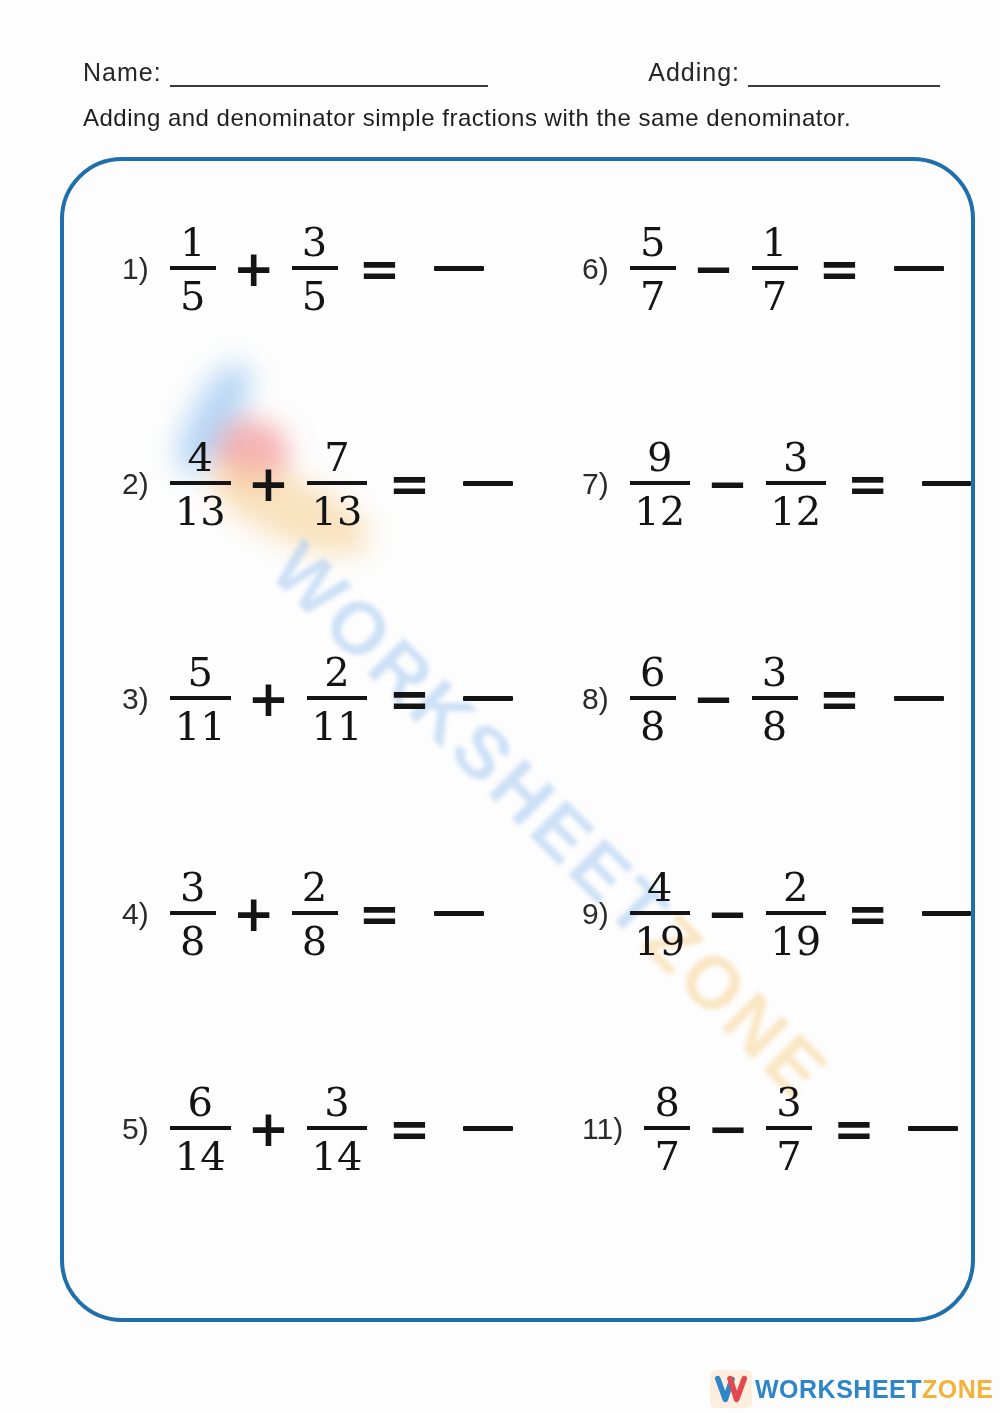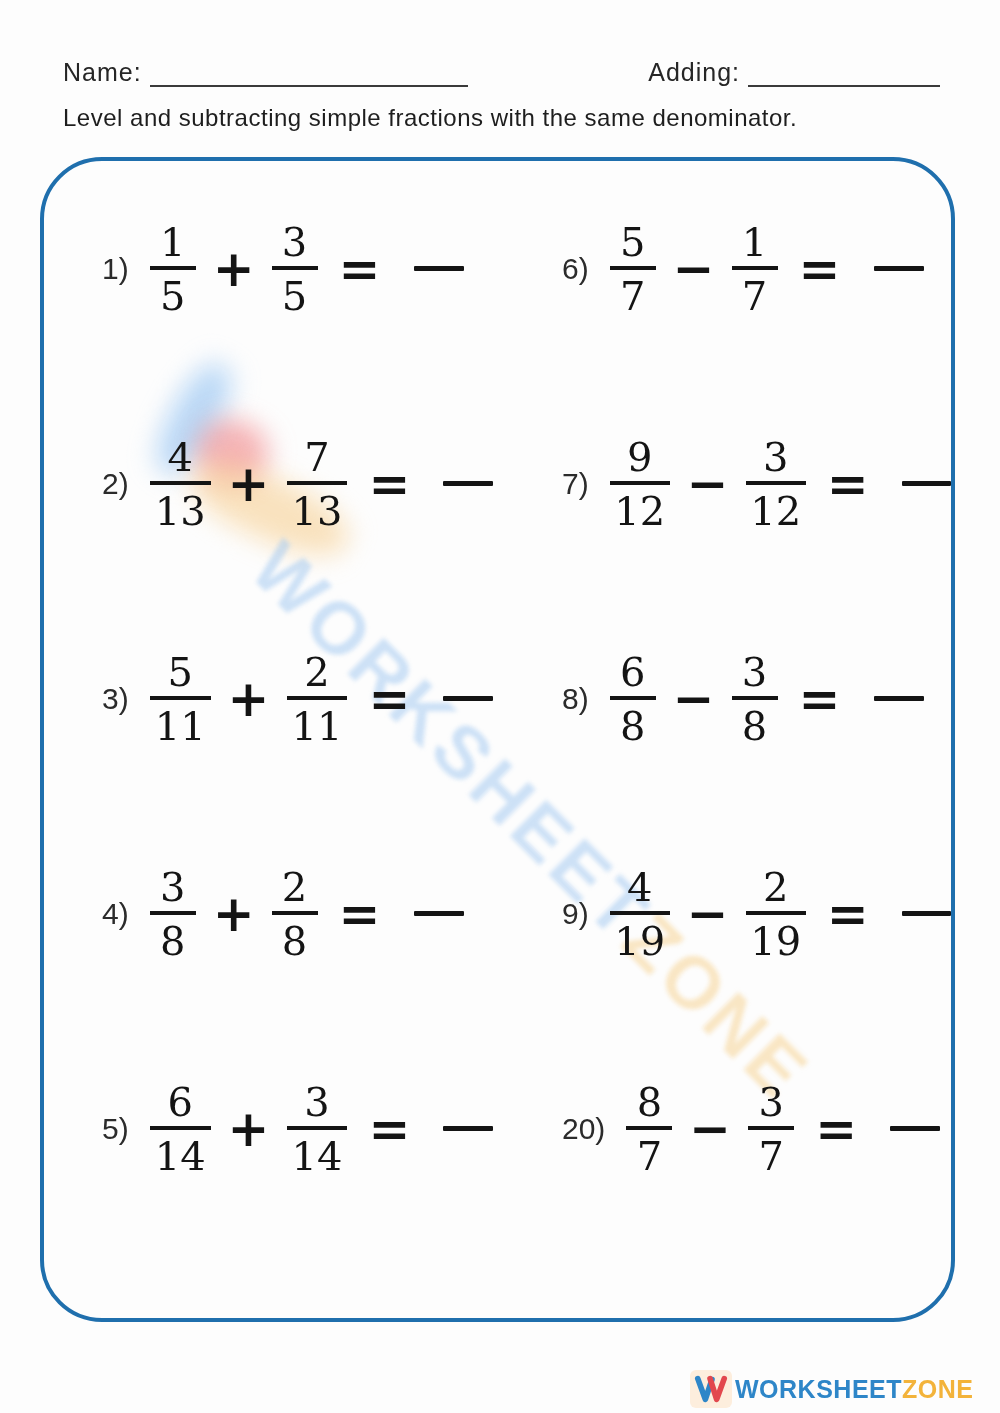--- a/index.html
+++ b/index.html
@@ -4,21 +4,21 @@
 <style>
   * { margin: 0; padding: 0; box-sizing: border-box; }
   html, body { width: 1000px; height: 1413px; }
   body {
     font-family: "Liberation Sans", sans-serif;
     background: #fdfdfd;
     position: relative;
     overflow: hidden;
     color: #1c1c1c;
   }
-  .page { position: absolute; inset: 0; }
+  .page { position: absolute; inset: 0; margin-left: 20px; }
 
   
   .wm-layer { position: absolute; inset: 0; pointer-events: none; z-index: 0; }
   .wm-text {
     position: absolute;
     left: 295px; top: 525px;
     transform: rotate(45deg);
     transform-origin: left top;
     font-size: 74px;
     font-weight: bold;
@@ -139,21 +139,21 @@
     <div class="field">
       <span class="field-label">Name:</span>
       <span class="blank-line name-line"></span>
     </div>
     <div class="spacer"></div>
     <div class="field">
       <span class="field-label">Adding:</span>
       <span class="blank-line level-line"></span>
     </div>
   </div>
-  <div class="subtitle">Level and subtracting simple fractions with the same denominator.</div>
+  <div class="subtitle">Adding and denominator simple fractions with the same denominator.</div>
 
   <div class="sheet-box">
 
     <div class="col col-left">
 
       <div class="problem">
         <span class="pnum">1)</span>
         <span class="frac">
             <span class="digit">1</span>
             <span class="bar"></span>
@@ -303,21 +303,21 @@
         <span class="frac">
             <span class="digit">2</span>
             <span class="bar"></span>
             <span class="digit">19</span>
           </span>
         <span class="eq">=</span>
         <span class="ans-blank"></span>
       </div>
 
       <div class="problem">
-        <span class="pnum">20)</span>
+        <span class="pnum">11)</span>
         <span class="frac">
             <span class="digit">8</span>
             <span class="bar"></span>
             <span class="digit">7</span>
           </span>
         <span class="op">−</span>
         <span class="frac">
             <span class="digit">3</span>
             <span class="bar"></span>
             <span class="digit">7</span>

